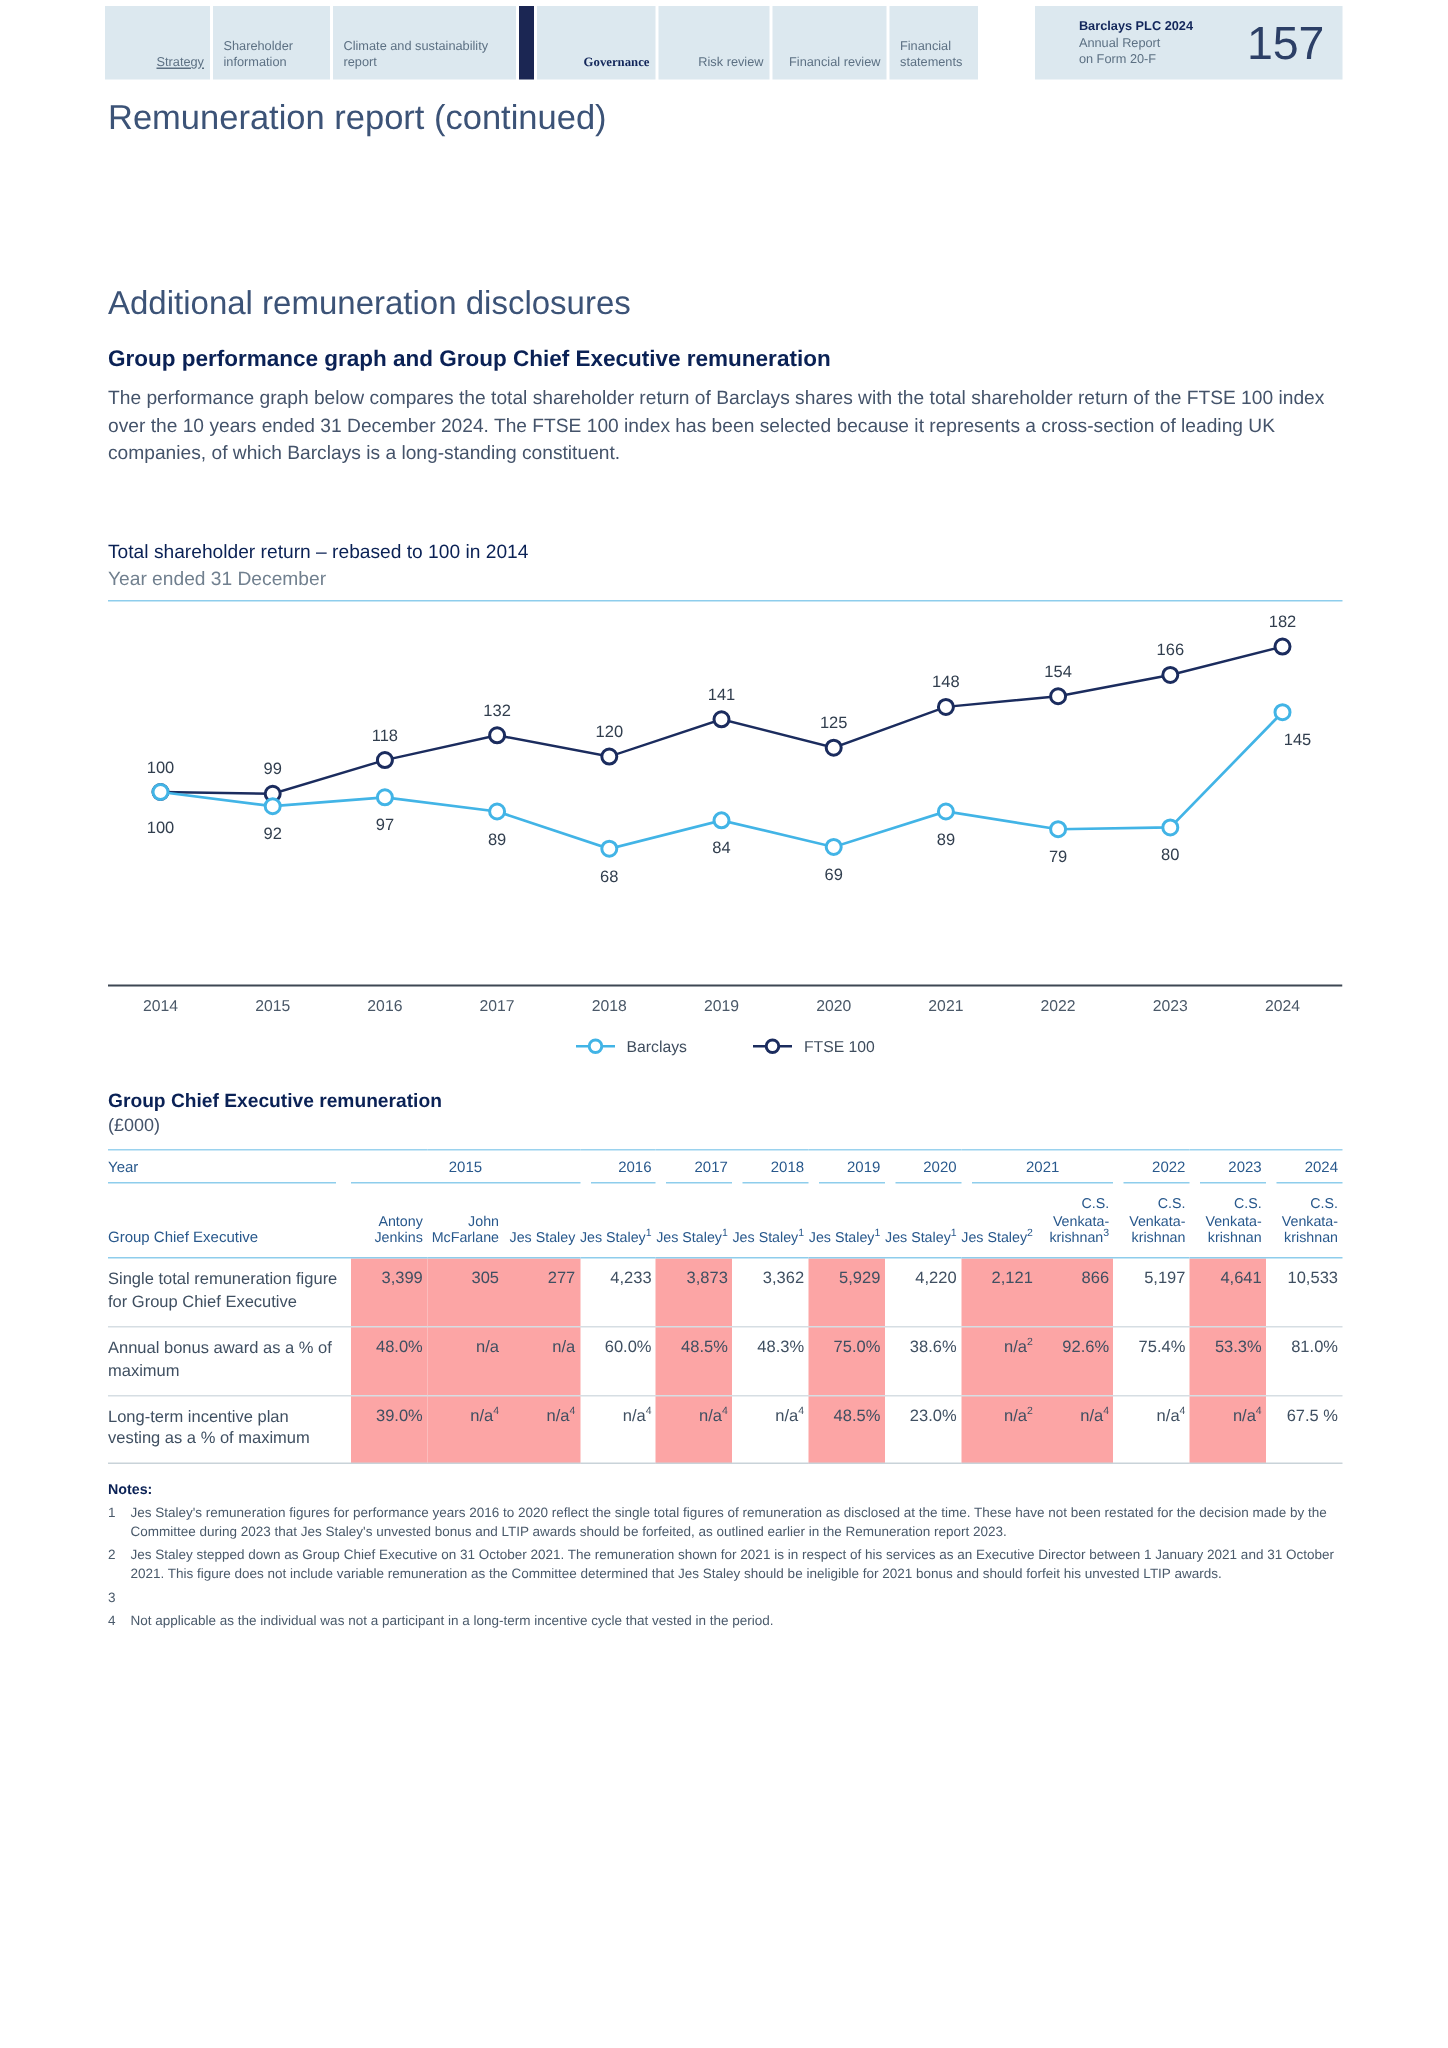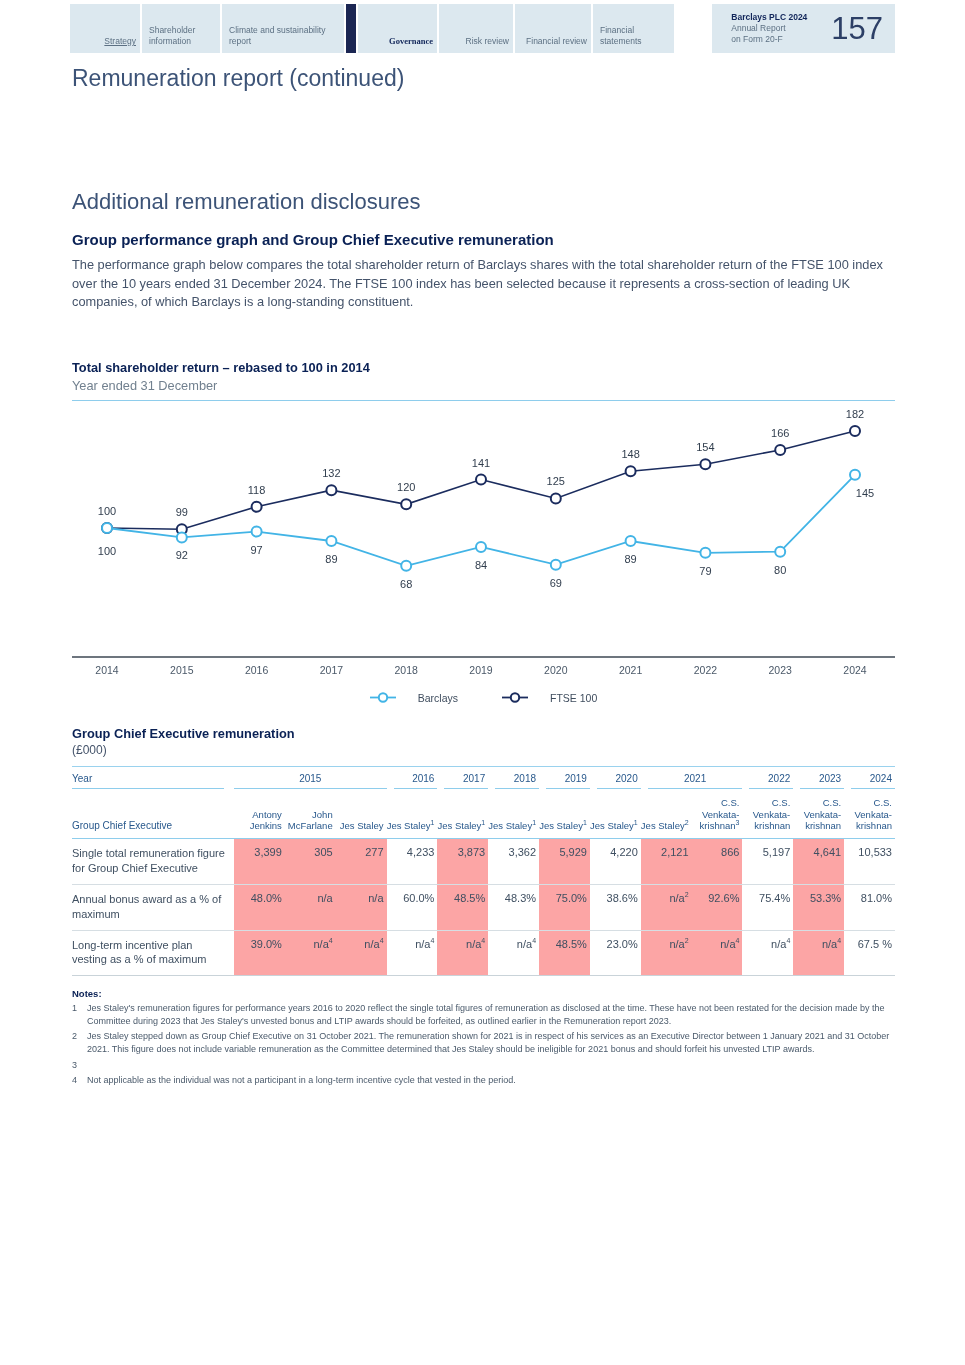--- a/index.html
+++ b/index.html
@@ -6,40 +6,40 @@
   .page{position:relative;width:965px;height:1365px;background:#fff;overflow:hidden;
         font-family:"Liberation Sans","DejaVu Sans",sans-serif;}
 
   
   .navbar{position:absolute;left:70px;top:4px;width:825px;height:49px;display:flex;gap:2px;}
   .tab{background:#dce8ef;display:flex;align-items:flex-end;padding:0 4px 6px 7px;
        font-size:8.5px;line-height:1.3;color:#5c7083;box-sizing:border-box;justify-content:flex-end;}
   .tab.active{font-weight:bold;color:#12265a;font-family:Liberation Serif, serif;}
   .tab-divider{background:#1b2653;width:10px;flex:none;}
   .nav-right{background:#dce8ef;flex:1;display:flex;align-items:center;justify-content:flex-end;
-             gap:12px;padding-right:12px;margin-left:36px;}
+             gap:24px;padding-right:12px;margin-left:36px;}
   .report-title{font-size:8.5px;line-height:1.3;color:#5c7083;width:88px;}
   .report-title .b{font-weight:bold;color:#12265a;}
   .page-num{font-size:31px;color:#2c3f66;font-weight:400;}
 
   
   .content{position:absolute;left:72px;top:53px;width:823px;}
   .page-title{font-size:23px;font-weight:400;color:#3c5377;margin:12px 0 0 0;}
   .section-title{font-size:22px;font-weight:400;color:#3c5377;margin:97px 0 0 0;}
   .subsection-title{font-size:15px;font-weight:700;color:#0a2155;margin:16px 0 0 0;}
   .intro{font-size:12.8px;line-height:1.45;color:#44536a;margin:8px 0 0 0;}
 
   
   .chart-block{margin-top:26px;}
-  .chart-title{font-size:12.8px;font-weight:700;color:#0a2155;margin-top:48px;}
+  .chart-title{font-size:12.8px;font-weight:400;color:#0a2155;margin-top:48px;}
   .chart-sub{font-size:12.8px;color:#71808f;margin-top:3px;}
   .chart-rule{border-top:1px solid #8ecdec;margin-top:7px;}
   svg.plot{display:block;}
   .legend{display:flex;justify-content:center;gap:44px;margin-top:6px;}
-  .legend-item{display:flex;align-items:center;gap:22px;font-size:10.5px;color:#3f4d5e;}
+  .legend-item{display:flex;align-items:center;gap:8px;font-size:10.5px;color:#3f4d5e;}
 
   
   .table-block{margin-top:22px;}
   .table-title{font-size:12.8px;font-weight:700;color:#0a2155;}
   .table-units{font-size:12px;color:#44536a;margin-top:2px;}
   table.gce{width:100%;border-collapse:collapse;table-layout:fixed;margin-top:9px;
             border-top:1px solid #9ad2ee;}
   table.gce th,table.gce td{font-weight:normal;}
   .year-row th{padding:6px 0 0 0;font-size:10px;font-weight:700;color:#28588c;vertical-align:bottom;}
   .year-box{border-bottom:1px solid #8ecdec;padding-bottom:4px;}
@@ -82,21 +82,21 @@
       <div class="tab-divider"></div>
       <div class="tab active" style="width: 79px; flex: 0 0 auto;">
         <span>Governance</span>
       </div>
       <div class="tab" style="width: 74px; flex: 0 0 auto;">
         <span>Risk review</span>
       </div>
       <div class="tab" style="width: 76px; flex: 0 0 auto;">
         <span>Financial review</span>
       </div>
-      <div class="tab" style="width: 81px; flex: 0 0 auto;">
+      <div class="tab" style="width: 59px; flex: 0 0 auto;">
         <span>Financial statements</span>
       </div>
       <div class="nav-right">
         <div class="report-title">
           <div class="b">Barclays PLC 2024</div>
           <div>Annual Report</div>
           <div>on Form 20-F</div>
         </div>
         <div class="page-num">157</div>
       </div>

